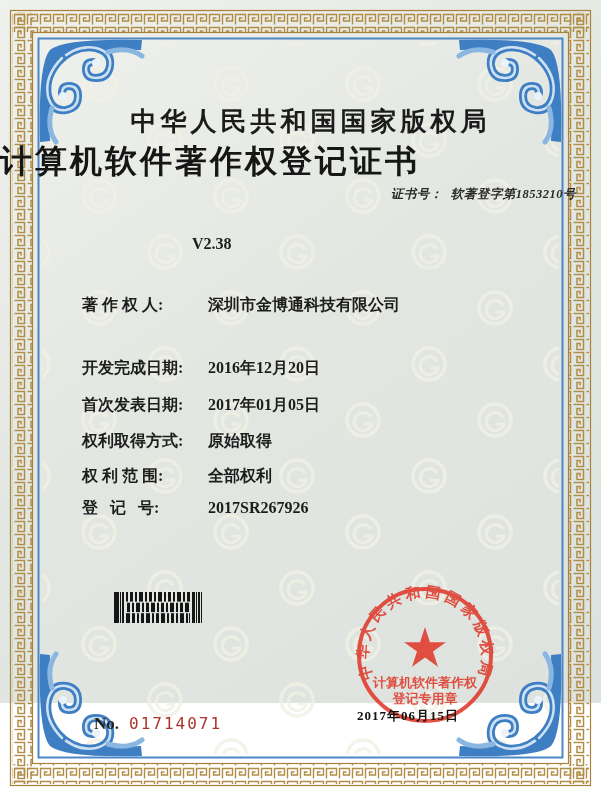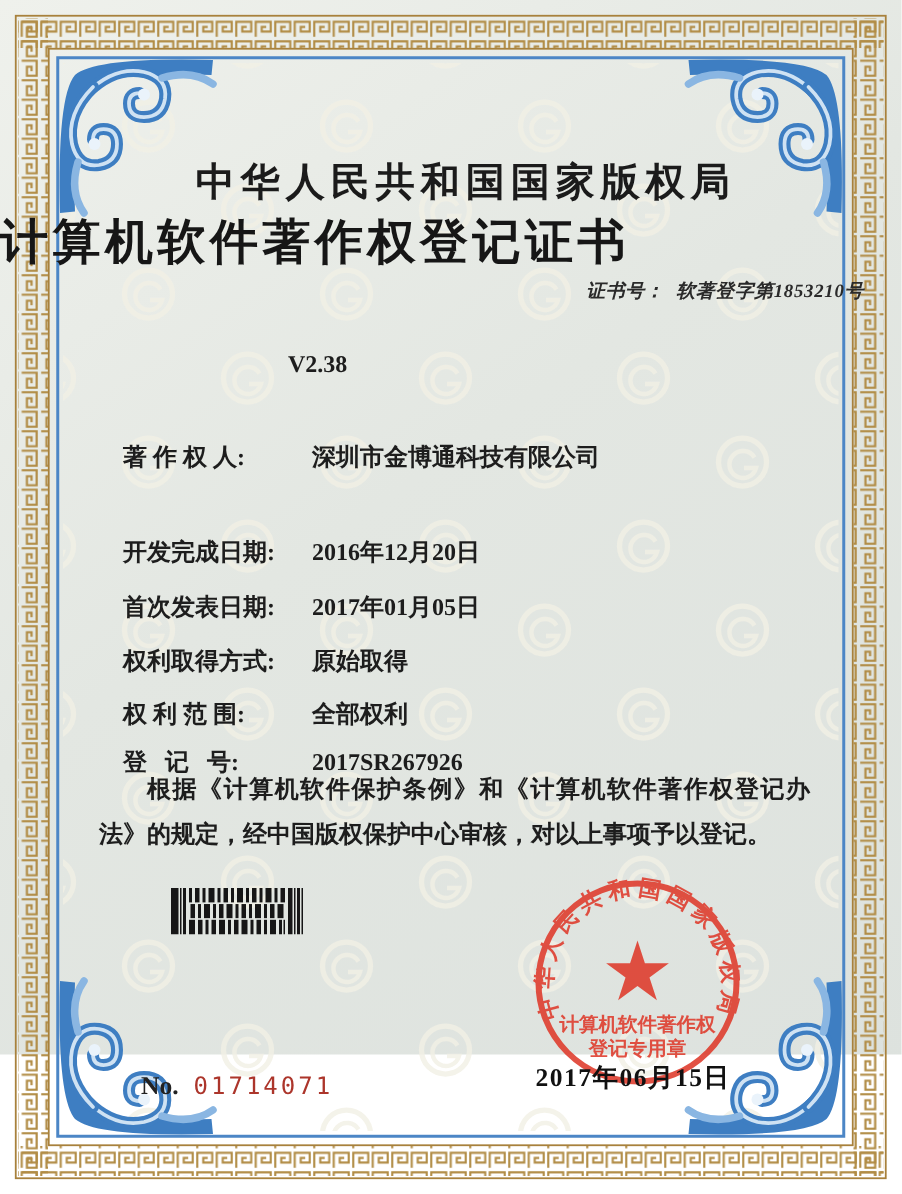--- a/index.html
+++ b/index.html
@@ -15,21 +15,21 @@
               letter-spacing:3px;color:#161616;}
   .certno{top:186px;right:45px;font-size:12.5px;font-weight:bold;color:#2a2a2a;letter-spacing:.5px;font-style:italic;}
   .certno .lbl{margin-right:8px;}
   .row{left:66px;font-size:16px;font-weight:bold;color:#1d1d1d;white-space:pre;}
   .row .label{display:inline-block;width:126px;white-space:pre;}
   .val2{left:192px;font-size:16px;font-weight:bold;color:#1d1d1d;text-align:right;}
   .statement{left:66px;width:474px;top:512px;font-size:16px;font-weight:bold;color:#1d1d1d;
              line-height:30px;text-indent:2em;text-align:justify;margin:0;}
   .barcode-box{left:114px;top:592px;}
   .seal-box{left:349px;top:579px;}
-  .issue-date{left:357px;top:707px;font-size:17px;font-weight:bold;color:#111;letter-spacing:1px;}
+  .issue-date{left:357px;top:707px;font-size:13px;font-weight:bold;color:#111;letter-spacing:1px;}
   .serial{left:94px;top:714px;font-size:17px;color:#222;text-align:center;}
   .serial .no-lbl{font-weight:bold;margin-right:10px;}
   .serial .no-val{font-family:"DejaVu Sans Mono","Liberation Mono",monospace;
                   color:#ac352b;font-size:16px;letter-spacing:2px;}
 </style>
 </head>
 <body>
 
 <div class="page">
 
@@ -107,21 +107,20 @@
   </div>
 
   <div class="abs row" style="top:448px">
     <span class="label">权 利 范 围:</span><span class="value">全部权利</span>
   </div>
 
   <div class="abs row" style="top:480px">
     <span class="label">登   记   号:</span><span class="value">2017SR267926</span>
   </div>
 
-  <p class="abs statement">根据《计算机软件保护条例》和《计算机软件著作权登记办法》的规定，经中国版权保护中心审核，对以上事项予以登记。</p>
 
   <svg class="abs barcode-box" width="88" height="31" viewBox="0 0 88 31">
     <g fill="#161616">
       <rect x="0" y="0" width="5" height="31"></rect>
         <rect x="6" y="0" width="1" height="31"></rect>
         <rect x="8" y="0" width="2" height="31"></rect>
       <rect x="78" y="0" width="3" height="31"></rect>
         <rect x="82" y="0" width="1" height="31"></rect>
         <rect x="84" y="0" width="2" height="31"></rect>
         <rect x="87" y="0" width="1" height="31"></rect>

